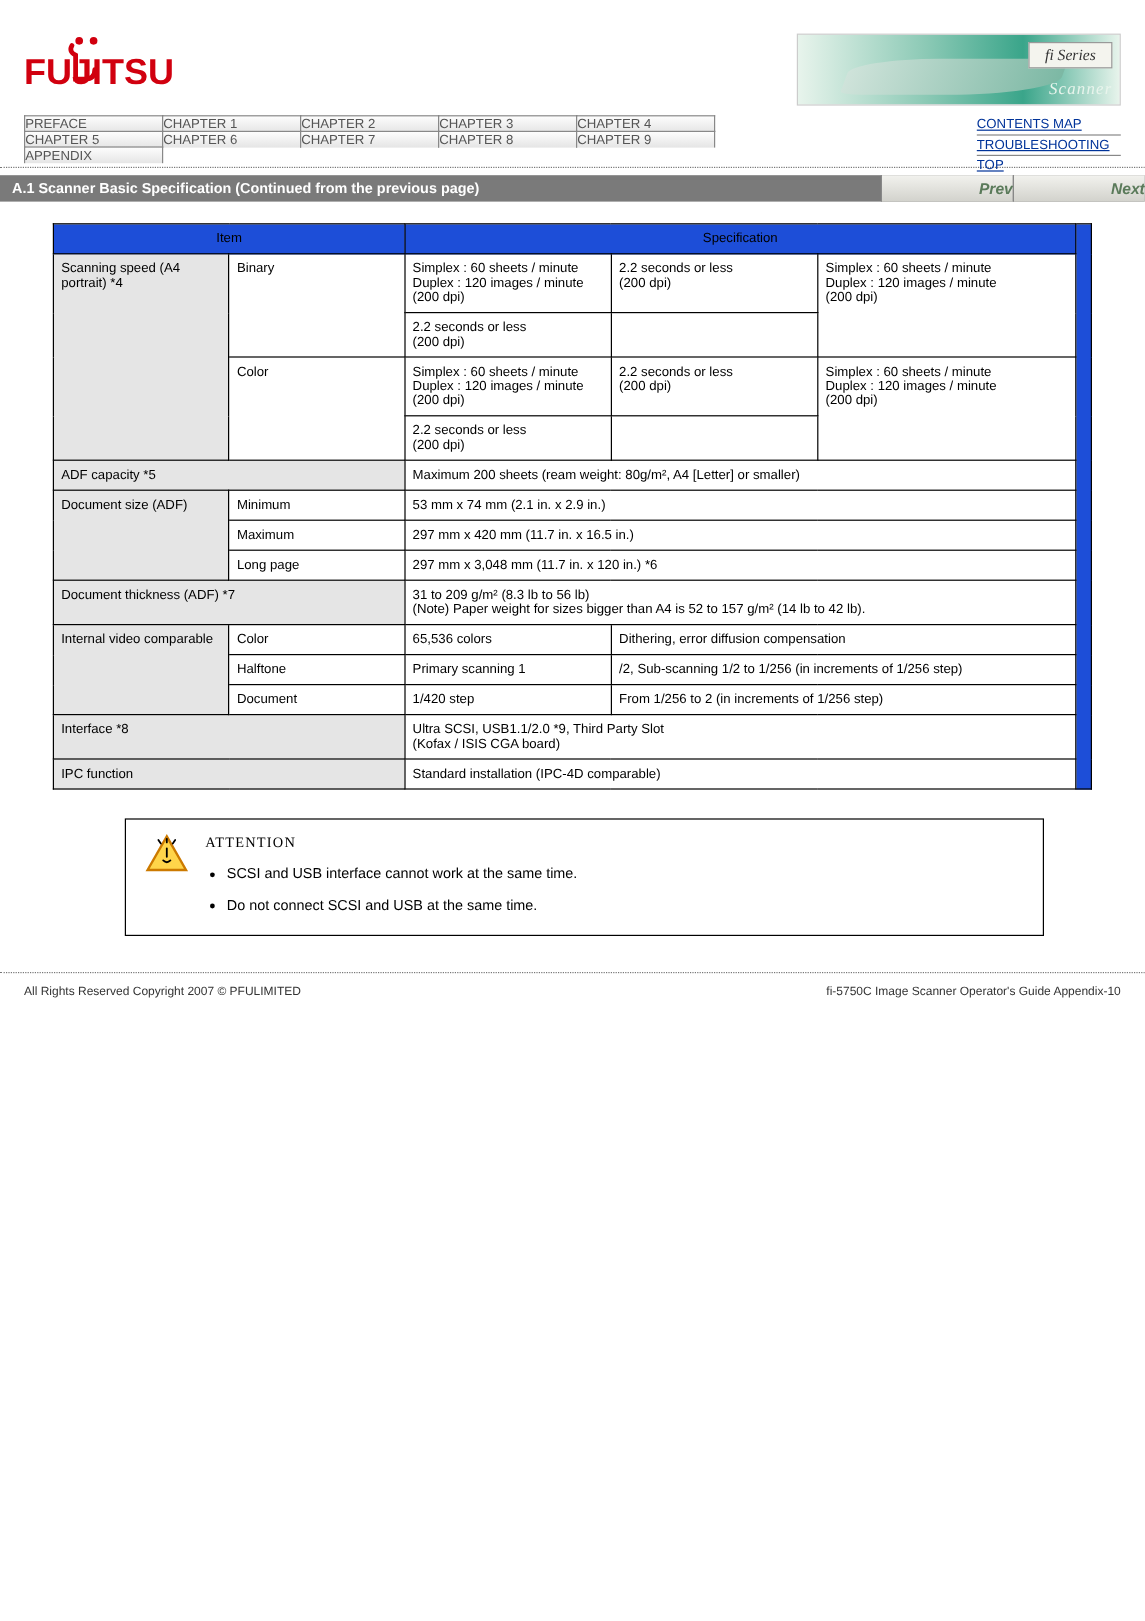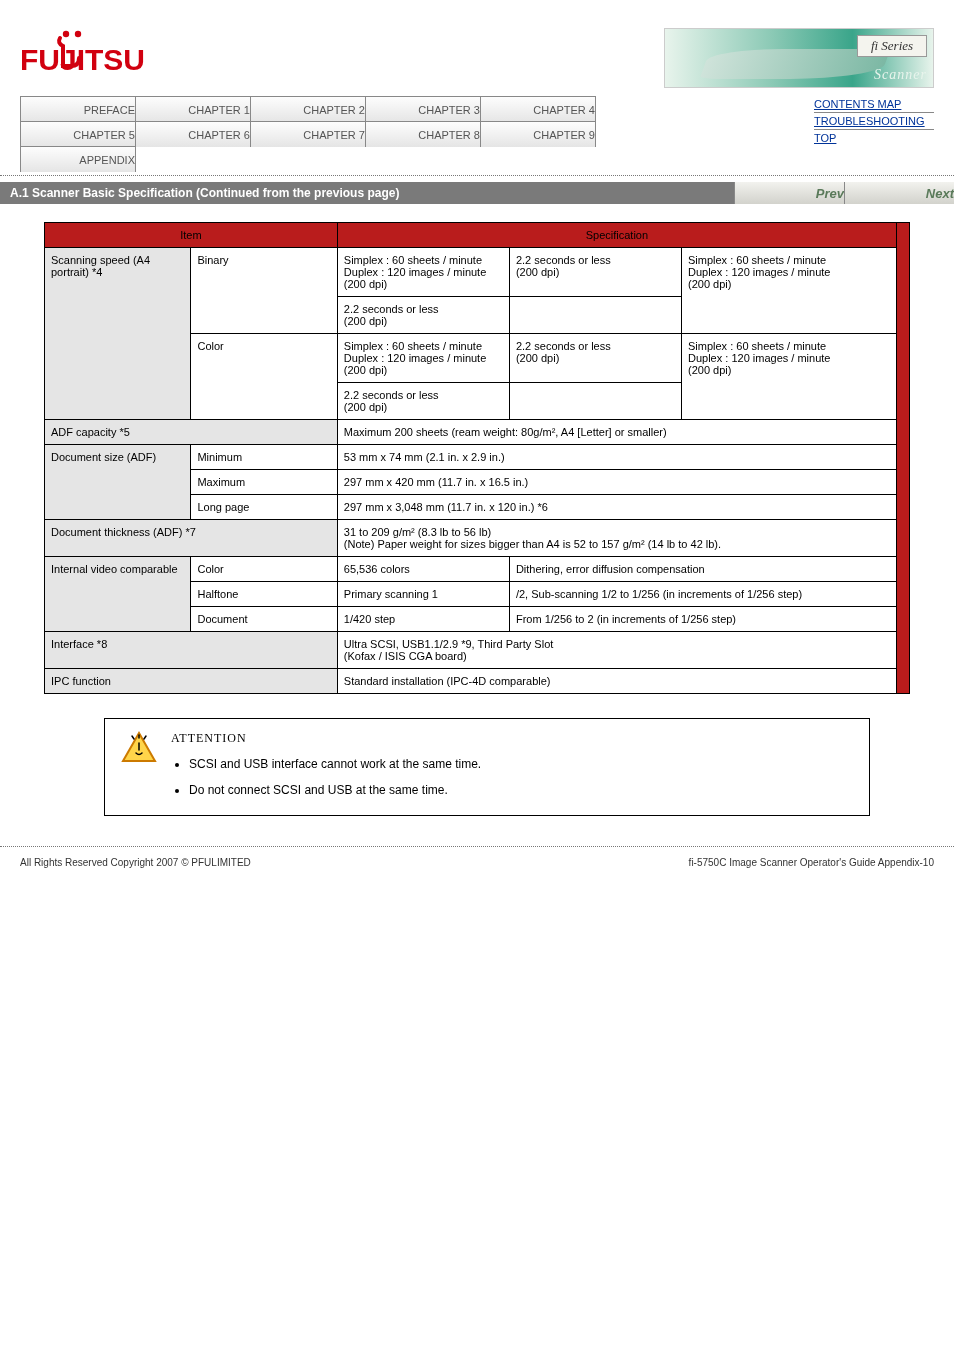--- a/index.html
+++ b/index.html
@@ -6,32 +6,32 @@
   body{font-family:Arial,Helvetica,sans-serif;font-size:12px;color:#000;width:954px;background:#fff}
   .hdr{display:flex;justify-content:space-between;align-items:flex-start;padding:28px 20px 8px 20px}
   .logo{display:flex;align-items:flex-end;gap:0}
   .logo svg{display:block}
   .fi-banner{width:270px;height:60px;background:linear-gradient(90deg,#e8f4ec 0%,#8bc9b5 40%,#3aa58a 70%,#e8f4ec 100%);border:1px solid #ccc;position:relative;overflow:hidden}
   .fi-banner .road{position:absolute;left:40px;top:20px;width:180px;height:30px;background:linear-gradient(90deg,#cfe3da,#7cb8a4);border-radius:40% 10% 50% 10%;transform:skewX(-20deg)}
   .fi-banner .box{position:absolute;right:6px;top:6px;width:70px;height:22px;background:#f4f4ee;border:1px solid #999;display:flex;align-items:center;justify-content:center;font-style:italic;font-family:"Times New Roman",serif;font-size:13px;color:#333}
   .fi-banner .scn{position:absolute;right:6px;bottom:4px;font-style:italic;color:#e8f4ec;font-family:"Times New Roman",serif;font-size:14px;letter-spacing:1px}
   .tabs-wrap{padding:0 20px;position:relative}
   .tabs{display:flex;flex-wrap:wrap;gap:0;width:580px}
-  .tab{width:116px;height:26px;border:1px solid #888;border-bottom:none;background:linear-gradient(#fdfdfd,#e5e5e5);display:flex;align-items:center;justify-content:flex-end;font-size:11px;color:#555;cursor:pointer;margin-right:-1px;margin-bottom:-1px}
+  .tab{width:116px;height:14px;border:1px solid #888;border-bottom:none;background:linear-gradient(#fdfdfd,#e5e5e5);display:flex;align-items:center;justify-content:flex-start;font-size:11px;color:#555;cursor:pointer;margin-right:-1px;margin-bottom:-1px}
   .side-links{position:absolute;right:20px;top:0;font-size:11px;color:#003399}
   .side-links div{border-bottom:1px solid #888;width:120px;padding:2px 0;cursor:pointer}
   .side-links a{text-decoration:underline;color:#003399}
   .dotrule{border:none;border-top:1px dotted #777;margin:4px 0 0 0}
   .titlebar{background:#7a7a7a;color:#fff;height:22px;display:flex;align-items:center;padding:0 10px;font-size:12px;font-weight:bold;margin-top:6px;position:relative}
   .pn{position:absolute;right:0;top:0;display:flex}
   .pn .btn{width:110px;height:22px;background:linear-gradient(#f2f2ee,#d2d2cc);border-left:1px solid #888;display:flex;align-items:center;justify-content:flex-end;font-style:italic;font-weight:bold;color:#5a7a5a;cursor:pointer;font-size:13px}
   .content{padding:18px 44px 10px 44px}
   table.spec{width:100%;border-collapse:collapse;font-size:11px}
   table.spec td,table.spec th{border:1px solid #000;padding:6px 6px;vertical-align:top;text-align:left}
-  table.spec .hrow td{background:#b91c1c;text-align:center;font-weight:normal}
+  table.spec .hrow td{background:#1d4ed8;text-align:center;font-weight:normal}
   table.spec .cat{background:#e5e5e5}
   .sidecol{width:8px;background:#000;padding:0}
   .note-box{margin:24px 40px 0 60px;border:1px solid #000;padding:10px 14px 16px 14px;display:flex;gap:12px}
   .note-icon{width:40px;flex:0 0 40px}
   .note-text{font-size:12px;line-height:1.5}
   .note-text .att{font-family:"Times New Roman",serif;font-size:12px;letter-spacing:1px;margin-bottom:2px}
   .note-text ul{list-style:disc;padding-left:18px}
   .note-text li{margin-top:8px}
   .footer{border-top:1px dotted #777;margin:20px 0 0 0;padding:10px 20px 40px 20px;font-size:10px;color:#333;display:flex;justify-content:space-between;align-items:flex-start}
   .footer .copy{text-align:right}
@@ -202,21 +202,21 @@
     <td colspan="2">/2, Sub-scanning 1/2 to 1/256 (in increments of 1/256 step)</td>
   </tr>
   <tr>
     <td>Document</td>
     <td>1/420 step</td>
     <td colspan="2">From 1/256  to 2 (in increments of 1/256 step)</td>
   </tr>
 
   <tr>
     <td colspan="2" class="cat">Interface *8</td>
-    <td colspan="3" style="white-space:pre-line">Ultra SCSI, USB1.1/2.9 *9, Third Party Slot
+    <td colspan="3" style="white-space:pre-line">Ultra SCSI, USB1.1/2.0 *9, Third Party Slot
 (Kofax / ISIS CGA board)</td>
   </tr>
   <tr>
     <td colspan="2" class="cat">IPC function</td>
     <td colspan="3">Standard installation (IPC-4D comparable)</td>
   </tr>
 </tbody>
     </table>
 
 <div class="note-box">

